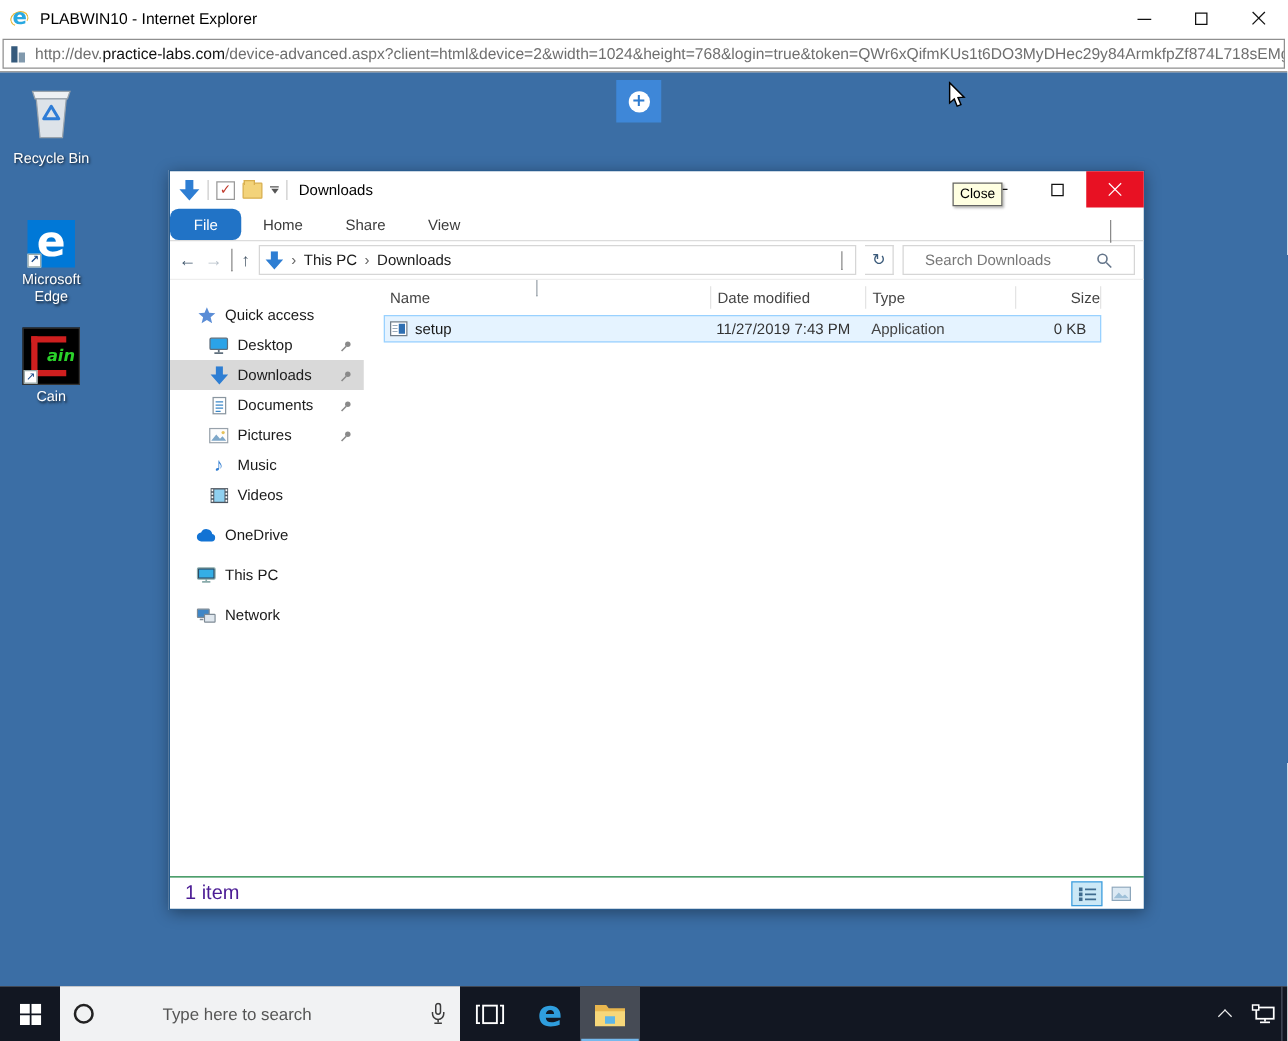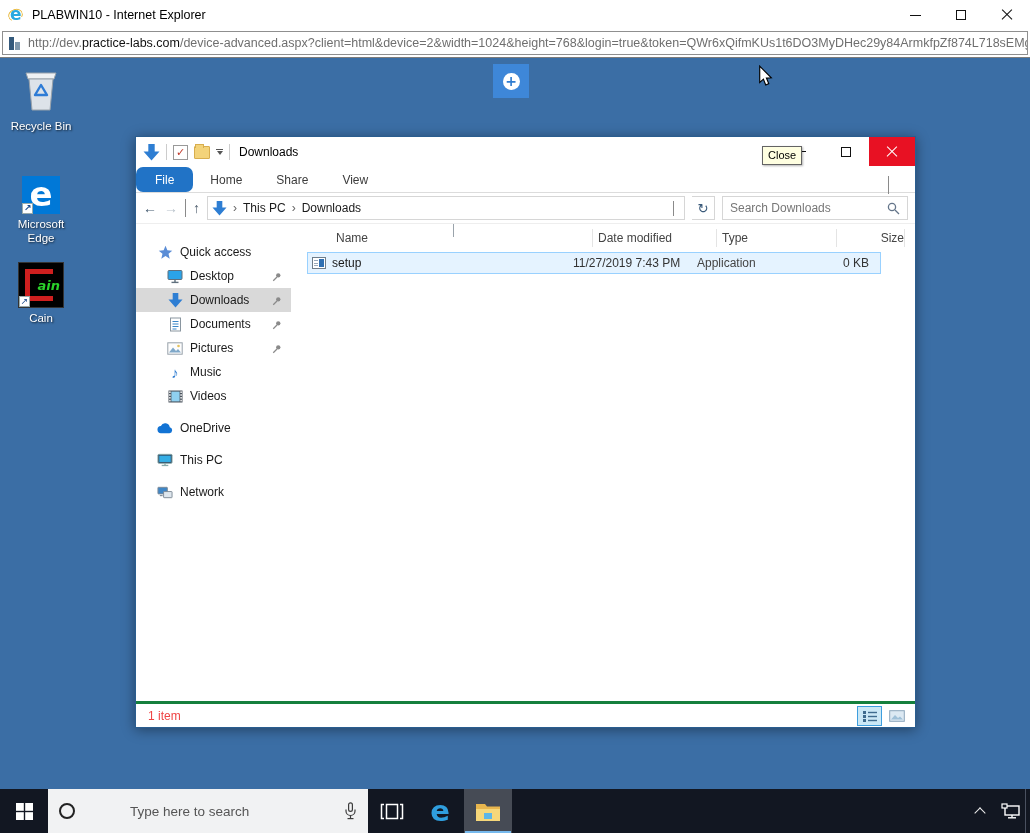--- a/index.html
+++ b/index.html
@@ -61,50 +61,50 @@
   .ribbon-chev { position:absolute; right:26px; top:9px; }
   .chev { width:6px; height:6px; border-right:1.5px solid #8a8a8a; border-bottom:1.5px solid #8a8a8a; transform:rotate(45deg); }
   .chev.sm { width:5px; height:5px; }
 
   .x-addr { height:31px; display:flex; align-items:center; padding:0 7px; gap:7px; border-bottom:1px solid #eee; flex:0 0 auto; }
   .nav-arrow { font-size:14px; line-height:1; }
   .addr-box { flex:1; height:24px; border:1px solid #d6d6d6; display:flex; align-items:center; padding:0 4px; font-size:12px; color:#1a1a1a; }
   .crumb-sep { color:#666; font-size:12px; padding:0 6px; }
   .addr-dd { margin-left:auto; padding:0 6px; }
   .refresh-box { width:23px; height:24px; border:1px solid #d6d6d6; border-left:none; display:flex; align-items:center; justify-content:center; color:#3a5a7a; font-size:13px; }
-  .search-box { width:186px; height:24px; border:1px solid #d6d6d6; display:flex; align-items:center; padding:0 7px; gap:4px; }
+  .search-box { width:186px; height:24px; border:1px solid #d6d6d6; display:flex; align-items:center; padding:0 17px; gap:4px; }
   .search-box input { flex:1; min-width:0; border:none; outline:none; font-size:12px; color:#333; font-family:inherit; background:transparent; }
   .search-box input::placeholder { color:#777; opacity:1; }
 
   .x-body { flex:1; display:flex; overflow:hidden; }
   .navpane { width:155px; flex:0 0 auto; padding-top:16px; font-size:12px; color:#1a1a1a; }
   .nitem { height:24px; display:flex; align-items:center; gap:7px; padding-left:21px; position:relative; }
   .nitem.child { padding-left:31px; }
   .nitem.sel { background:#d9d9d9; }
   .nitem.gap { margin-top:8px; }
   .nicon { width:16px; height:16px; flex:0 0 auto; display:flex; align-items:center; justify-content:center; }
   .pin { position:absolute; right:9px; top:7px; }
 
   .filelist { flex:1; position:relative; font-size:12px; }
   .cols { display:flex; height:28px; align-items:center; color:#444; margin-left:16px; margin-right:10px; position:relative; }
   .col { padding-left:5px; height:18px; line-height:18px; border-right:1px solid #e4e4e4; }
-  .col.c-name { width:262px; position:relative;margin-left:24px; }
+  .col.c-name { width:262px; position:relative; }
   .col.c-date { width:124px; } .col.c-type { width:120px; } .col.c-size { width:68px;text-align:right; }
   .sort-caret { position:absolute; left:122px; top:-9px; }
   .sort-caret .chev { border-color:#9aa3ab; transform:rotate(-135deg); }
   .frow { display:flex; align-items:center; height:22px; margin-left:16px; width:574px; background:#e5f3ff; border:1px solid #99d1ff; color:#1a1a1a; }
   .fcell { padding-left:4px; overflow:hidden; white-space:nowrap; }
   .f-name { width:261px; display:flex; align-items:center; gap:6px; }
   .f-date { width:124px; color:#333; } .f-type { width:120px; color:#444; }
   .f-size { width:60px; text-align:right; padding-right:4px; color:#333; }
   .setup-ico { width:14px; height:12px; border:1px solid #6f7d8a; background:#fff; position:relative; flex:0 0 auto; }
   .setup-ico:before { content:""; position:absolute; right:1px; top:1px; width:5px; height:8px; background:#2f6fb2; }
   .setup-ico:after { content:""; position:absolute; left:1px; top:2px; width:4px; height:6px; background:repeating-linear-gradient(#9ab 0 1px, transparent 1px 2.5px); }
 
-  .x-status { height:26px; border-top:3px solid #15803d; display:flex; align-items:center; padding:0 6px 0 12px; font-size:12px; color:#ef4444; flex:0 0 auto; }
+  .x-status { height:26px; border-top:1px solid #15803d; display:flex; align-items:center; padding:0 6px 0 12px; font-size:16px; color:#4c1d95; flex:0 0 auto; }
   .viewbtns { margin-left:auto; display:flex; gap:2px; }
   .vbtn { width:25px; height:20px; display:flex; align-items:center; justify-content:center; border:1px solid transparent; }
   .vbtn.sel { background:#cbe8f6; border-color:#3e9ede; }
 
   
   .tooltip { position:absolute; left:762px; top:88px; background:#ffffe1; border:1px solid #646464; padding:2px 5px 3px; font-size:11px; color:#000; white-space:nowrap; z-index:60; box-shadow:1px 1px 2px rgba(0,0,0,.3); }
   .cursor { position:absolute; left:758px; top:7px; z-index:70; }
 
   
   #taskbar { position:absolute; left:0; bottom:0; width:1030px; height:44px; background:#121722; display:flex; align-items:stretch; }

